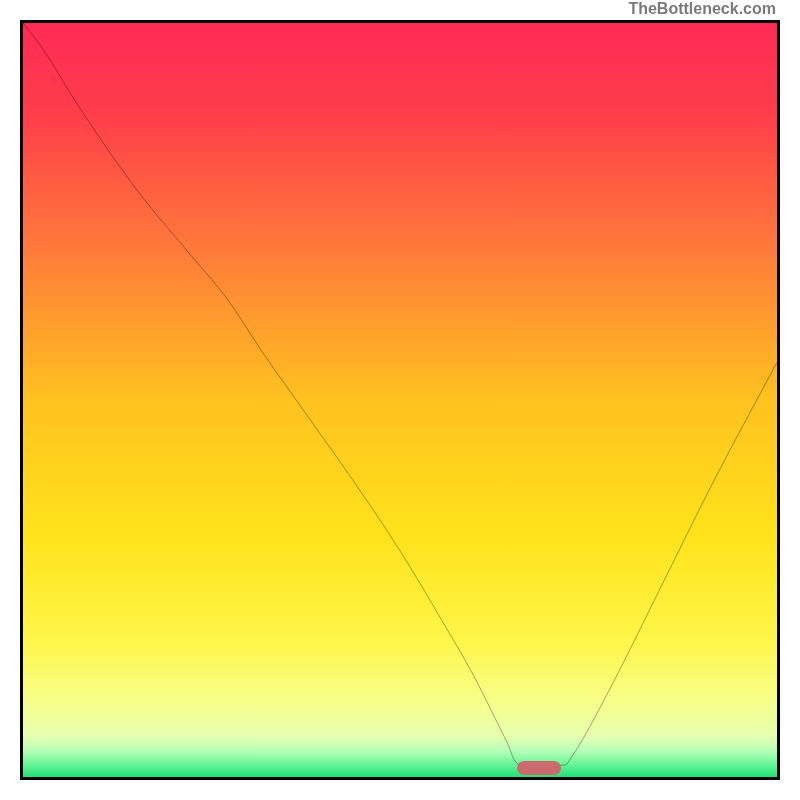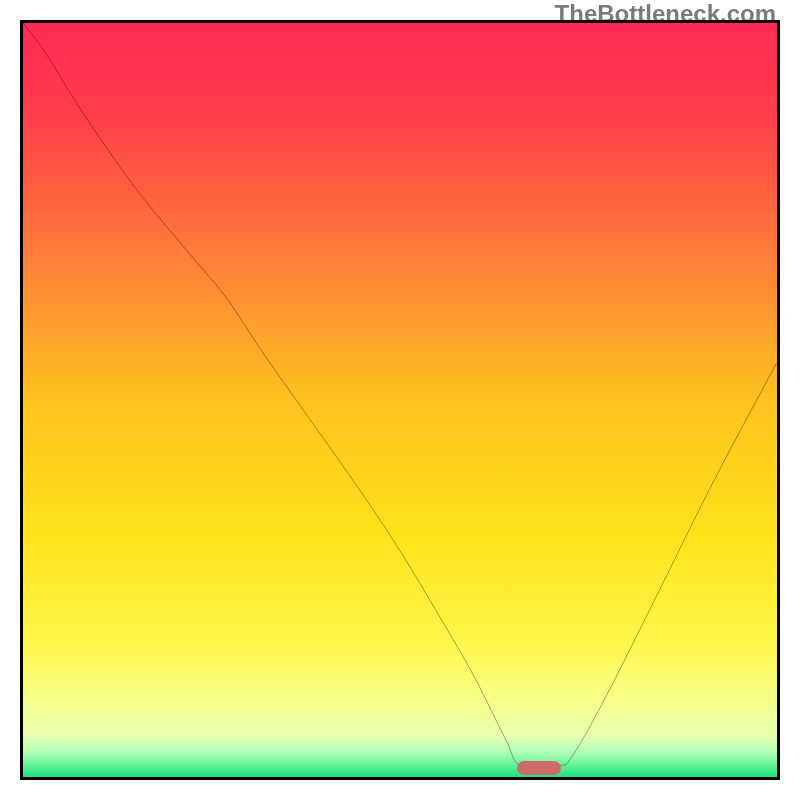--- a/index.html
+++ b/index.html
@@ -33,21 +33,21 @@
     position: absolute;
     left: 0; top: 0;
     width: 100%;
     height: 100%;
   }
   .watermark {
     position: absolute;
     top: 0px;
     right: 24px;
     font-family: Arial, Helvetica, sans-serif;
-    font-size: 24px;
+    font-size: 16px;
     font-weight: bold;
     color: #7a7a7a;
   }
   .marker {
     position: absolute;
     width: 44px;
     height: 14px;
     background: #cc6b6e;
     border-radius: 7px;
   }

